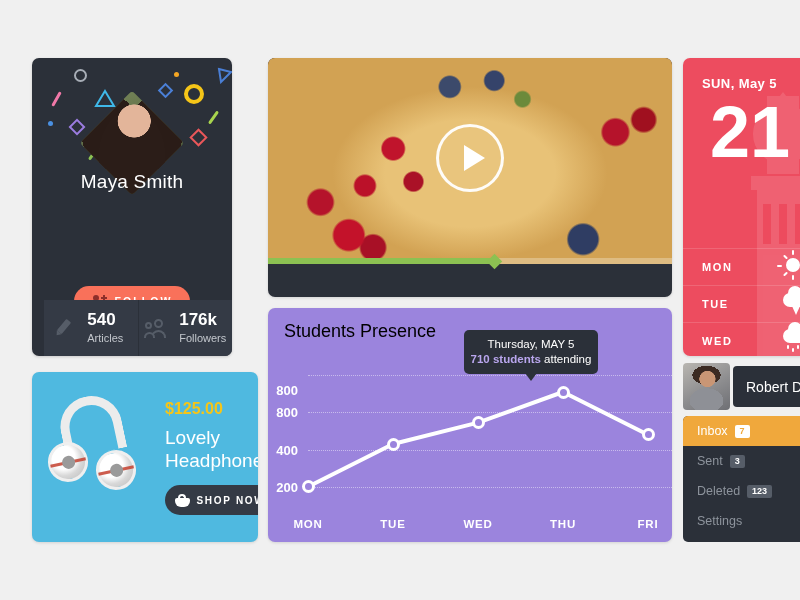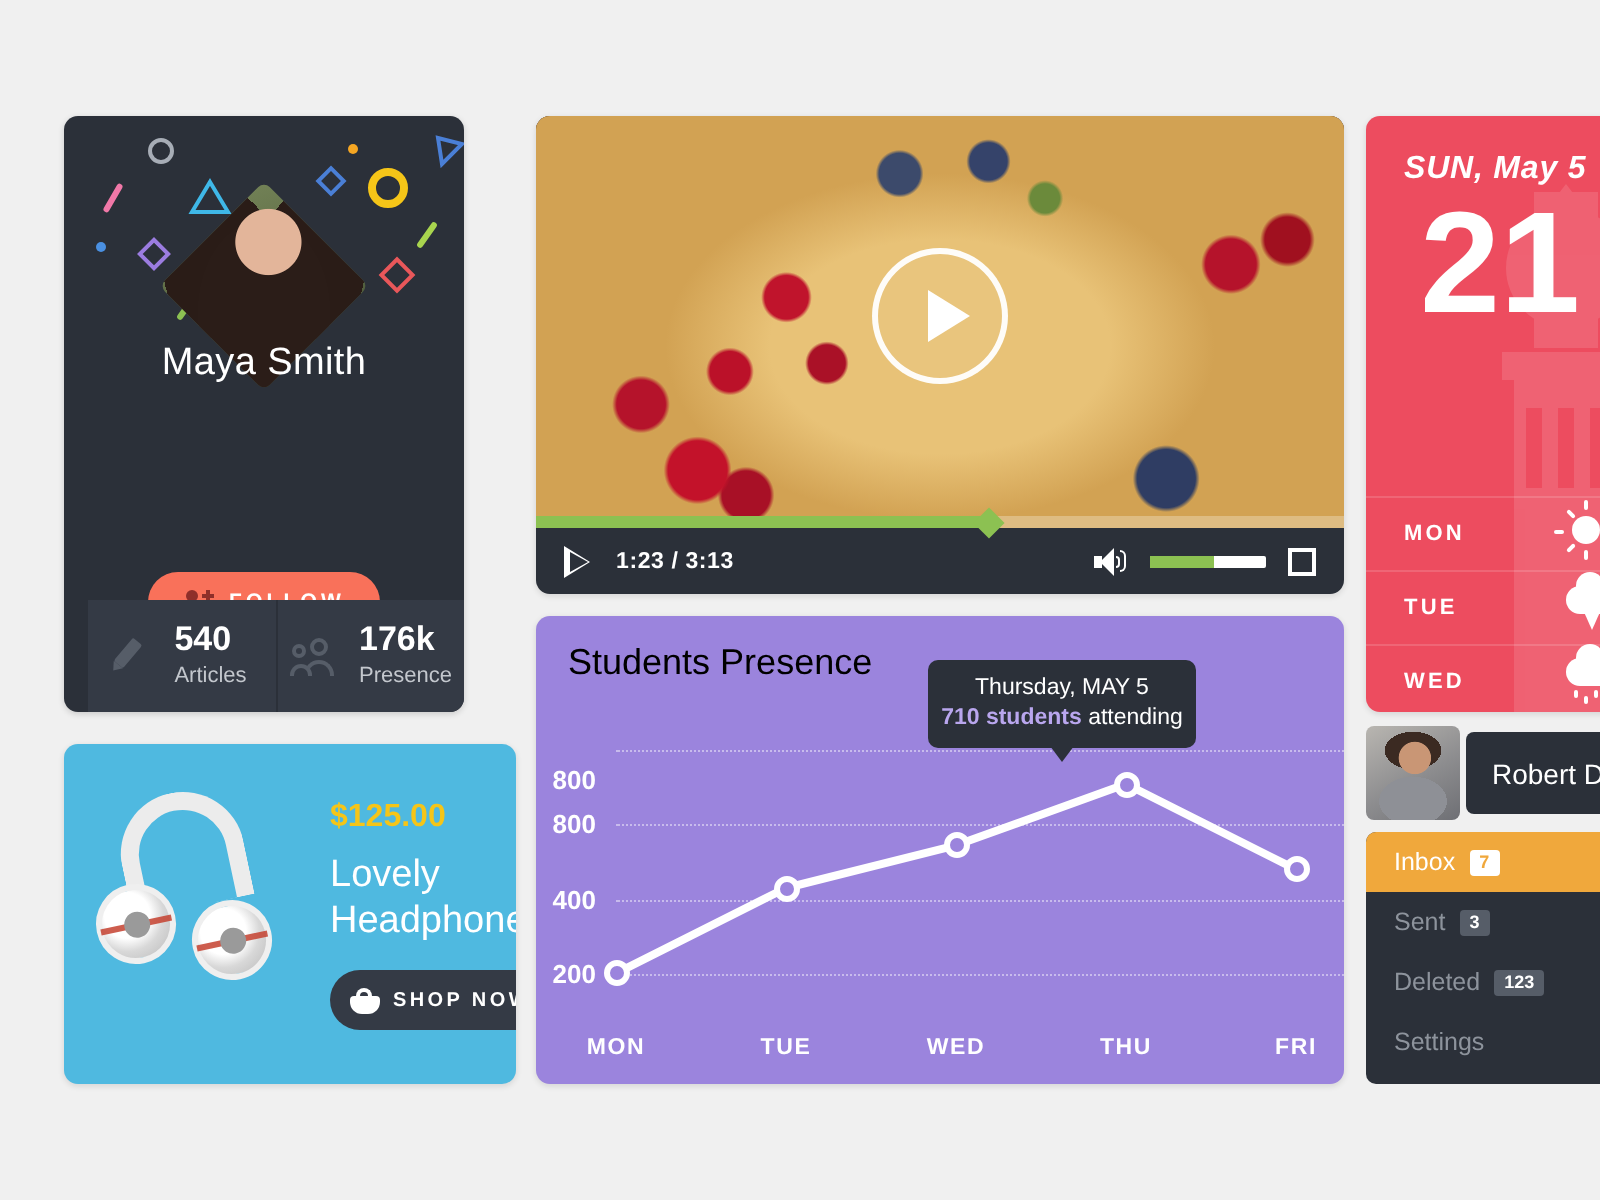--- a/index.html
+++ b/index.html
@@ -301,21 +301,21 @@
   #tooltip-suffix { color: #ffffff; }
 
   
   #weather-card {
     left: 683px; top: 58px; width: 160px; height: 298px;
     background: #ed4c5f; box-shadow: 0 1px 3px rgba(0,0,0,.12);
   }
   #weather-bg { position: absolute; right: 0; top: 34px; width: 120px; height: 264px; opacity: .12; }
   #weather-date {
     position: absolute; left: 19px; top: 18px; color: #ffffff;
-    font-size: 16px; font-weight: bold; letter-spacing: .4px; font-style: italic;
+    font-size: 13px; font-weight: bold; letter-spacing: .4px;
   }
   #weather-temp {
     position: absolute; left: 27px; top: 38px;
     color: #ffffff; font-size: 72px; font-weight: bold; line-height: 1;
   }
   .forecast-row {
     position: absolute; left: 0; width: 160px; height: 37px;
     display: flex; align-items: center; border-top: 1px solid rgba(255,255,255,.15);
   }
   .forecast-row .day {
@@ -439,21 +439,21 @@
       </div>
       <div class="stat">
         <span class="people-icon">
           <span class="h1"></span>
             <span class="b1"></span>
             <span class="h2"></span>
             <span class="b2"></span>
         </span>
         <span class="txt">
           <span class="num" style="display:block">176k</span>
-          <span class="cap">Presence</span>
+          <span class="cap">Followers</span>
         </span>
       </div>
     </div>
   </div>
 
   <div class="card" id="product-card">
     <div id="headphones">
       <div id="hp-band"></div>
       <div class="hp-cup" id="hp-cup-l">
           <span class="stripe"></span>
@@ -478,36 +478,20 @@
 
   <div class="card" id="video-card">
     <div id="video-thumb">
       <button id="play-button">
           <span class="tri"></span>
         </button>
     </div>
     <div id="video-progress">
       <div class="fill" id="video-progress-fill" style="width: 56%;"></div>
       <div class="knob" id="video-progress-knob" style="left: 56%;"></div>
-    </div>
-    <div id="video-controls">
-      <span class="vc-play"></span>
-      <span id="video-time">1:23 / 3:13</span>
-      <span id="video-right">
-        <span class="speaker-icon">
-          <span class="body"></span>
-            <span class="cone"></span>
-            <span class="w1"></span>
-            <span class="w2"></span>
-        </span>
-        <span id="volume-slider">
-            <span class="fill" id="volume-fill" style="width: 55%;"></span>
-          </span>
-        <button id="fullscreen-button"></button>
-      </span>
     </div>
   </div>
 
   <div class="card" id="chart-card">
     <div id="chart-title">Students Presence</div>
     <div id="plot">
       <div id="grid-layer">
           <div class="gridline" style="top: 120.714px;"></div>
           <div class="gridline" style="top: 83.5714px;"></div>
           <div class="gridline" style="top: 46.4286px;"></div>

